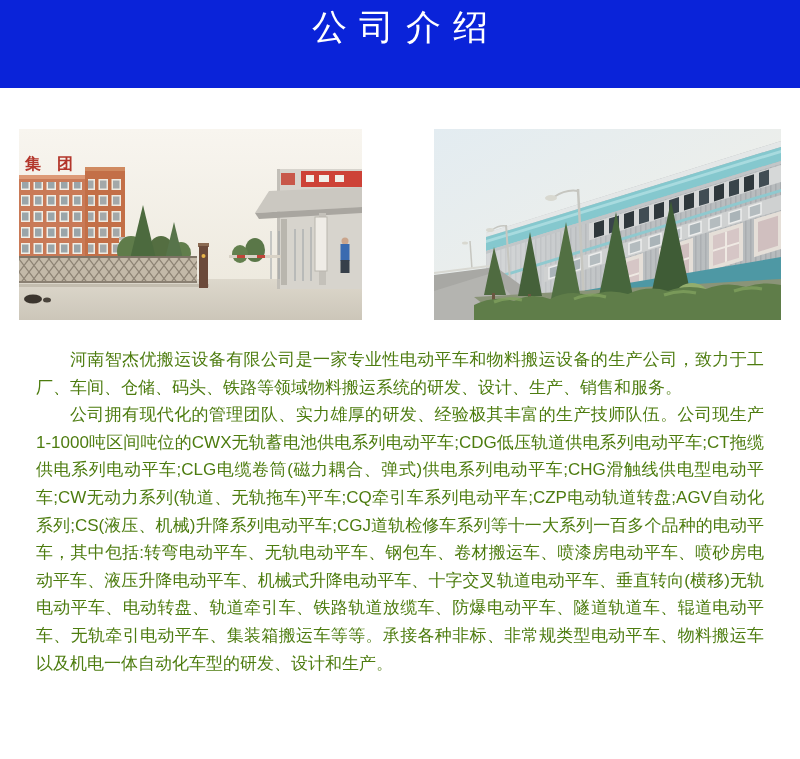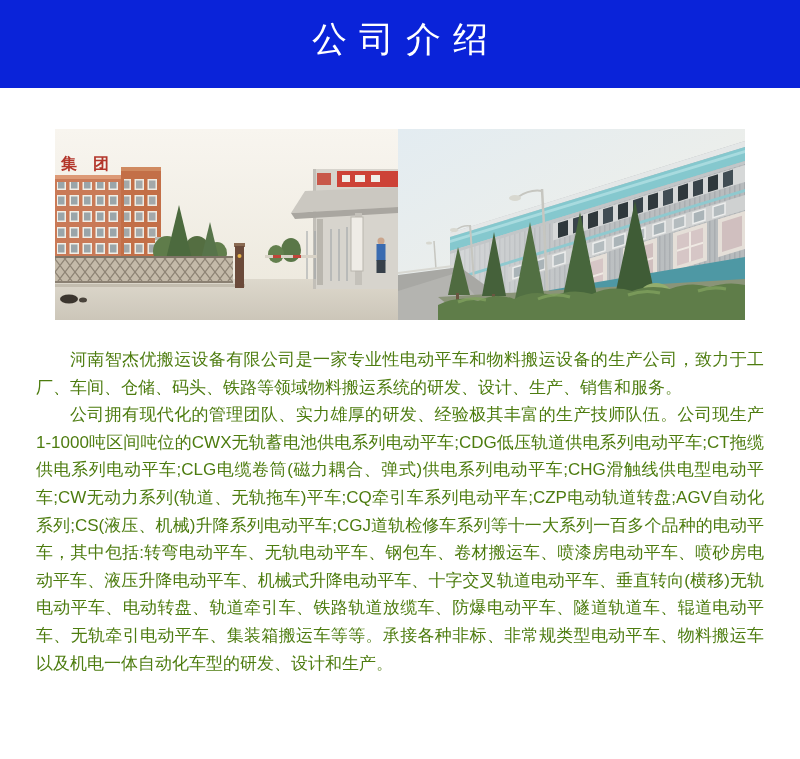--- a/index.html
+++ b/index.html
@@ -10,42 +10,42 @@
     font-family: "Liberation Sans", "DejaVu Sans", sans-serif;
   }
 
   
   .banner {
     width: 800px;
     height: 88px;
     background: #0a23d9;
     color: #ffffff;
     text-align: center;
-    padding-top: 19px;
+    padding-top: 7px;
   }
   .banner h1 {
     font-size: 35px;
     font-weight: 300;
     letter-spacing: 12px;
     text-indent: 12px; 
     line-height: 40px;
   }
   .banner .sub {
     margin-top: 5px;
     font-size: 15px;
     font-weight: 500;
     letter-spacing: 3px;
     text-indent: 3px;
   }
 
   
   .photos {
     display: flex;
     justify-content: space-between;
-    padding: 0 55px;
+    padding: 0 19px;
     margin-top: 41px;
   }
   .photo { display: block; line-height: 0; }
   .photo svg { display: block; }
 
   
   .profile-text {
     margin-top: 26px;
     padding: 0 36px;
     color: #4d7c0f;

